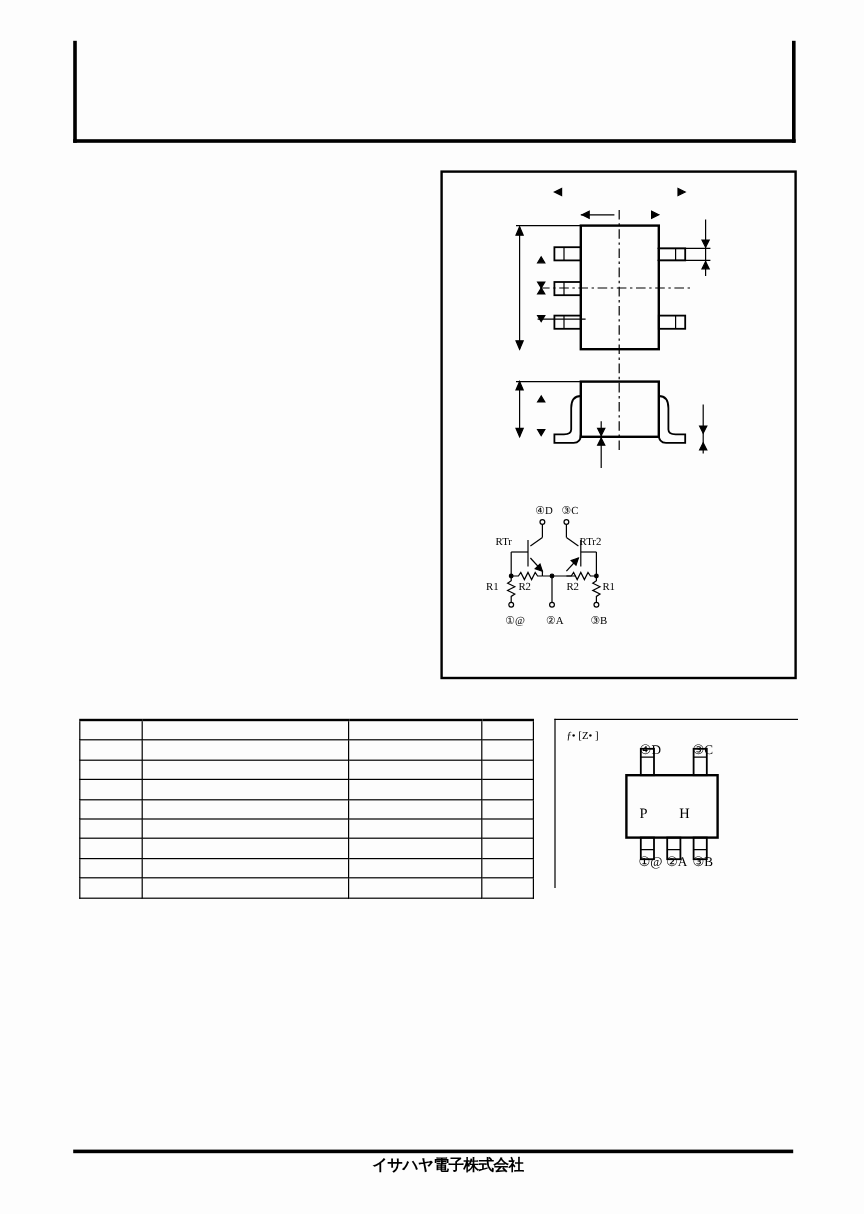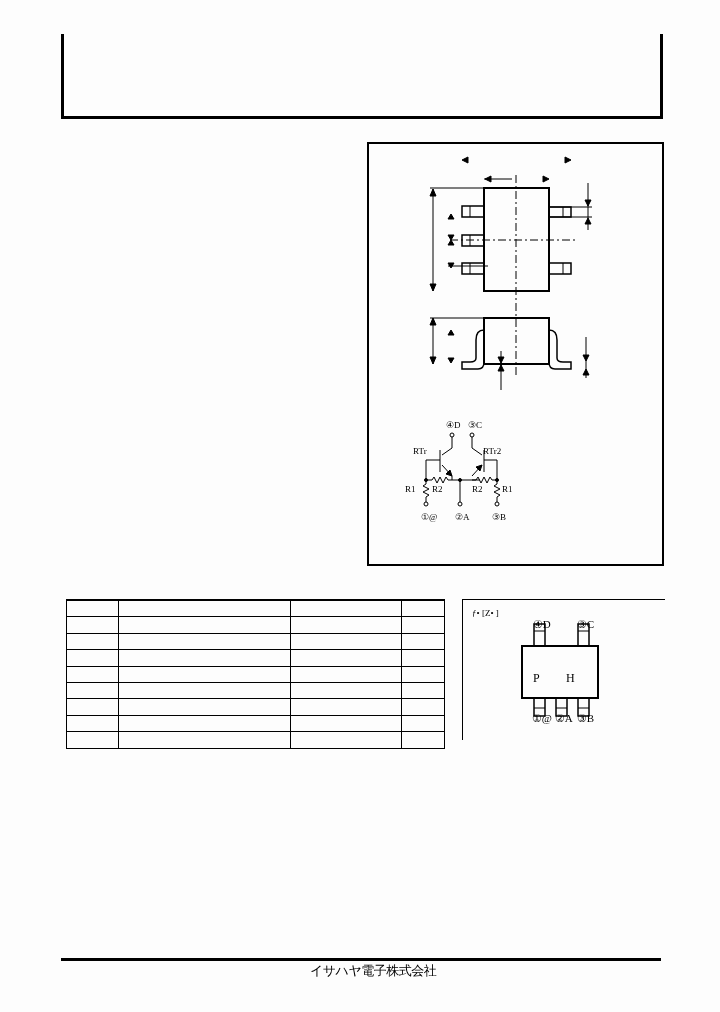--- a/index.html
+++ b/index.html
@@ -9,21 +9,21 @@
     #header-box { left: 61px; top: 34px; width: 596px; height: 82px;
       border-left: 3px solid #000; border-right: 3px solid #000; border-bottom: 3px solid #000; }
     #outline-box { left: 367px; top: 142px; width: 293px; height: 420px; border: 2px solid #000; }
     #spec-table { left: 66px; top: 599px; border-collapse: collapse; }
     #spec-table td { border: 1px solid #000; height: 15.4px; padding: 0; }
     #spec-table tr:first-child td { border-top: 2px solid #000; }
     #marking-frame { left: 462px; top: 599px; width: 202px; height: 140px;
       border-top: 1px solid #000; border-left: 1px solid #000; }
     #footer-rule { left: 61px; top: 958px; width: 600px; height: 3px; background: #000; }
     #footer-company { left: 310px; top: 962px; font-family: "DejaVu Sans", sans-serif;
-      font-weight: normal; font-size: 13px; letter-spacing: -0.5px; }
+      font-weight: bold; font-size: 13px; letter-spacing: -0.5px; }
     svg text { font-family: "Liberation Serif", serif; }
   </style>
 </head>
 <body>
 
 <div id="header-box" class="abs">
   <span></span>
 </div>
 
 <div id="outline-box" class="abs"></div>

